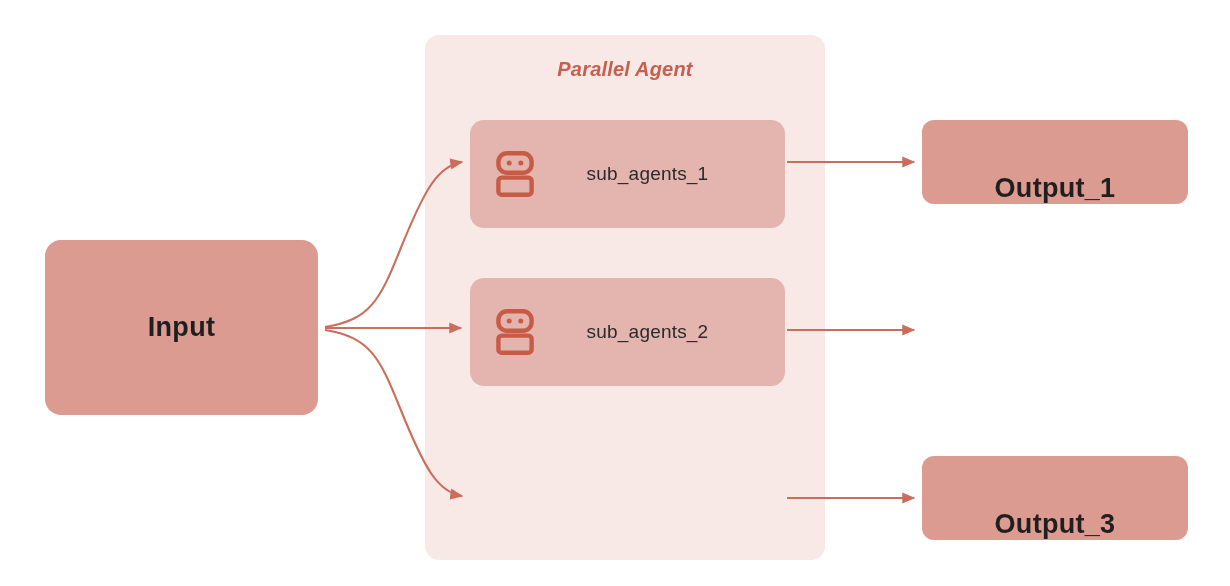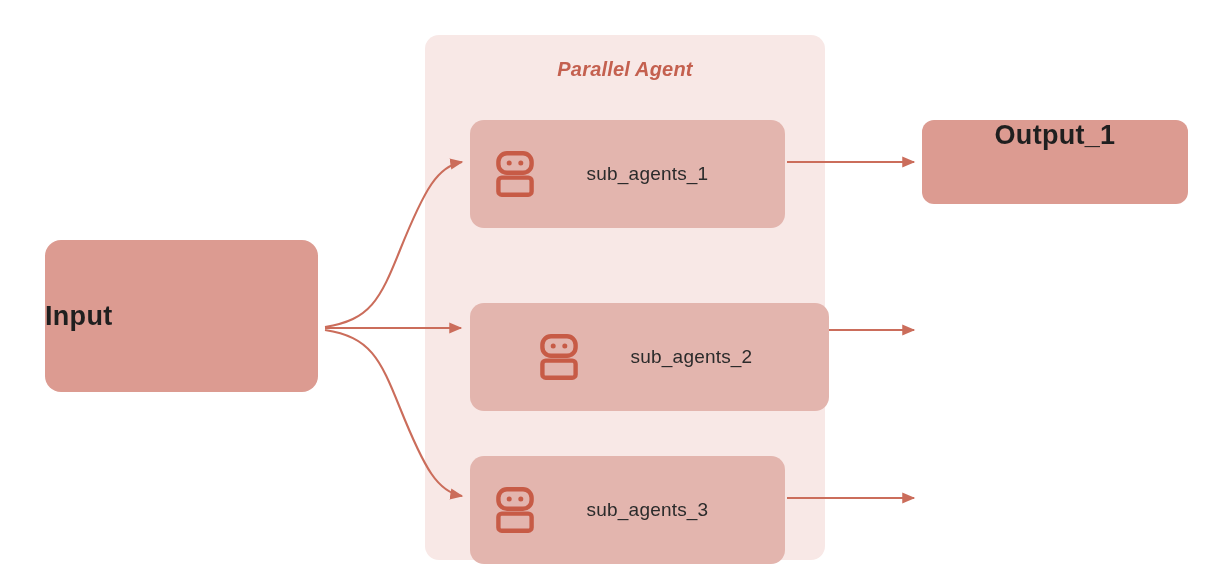--- a/index.html
+++ b/index.html
@@ -47,26 +47,26 @@
     color: #c4604f;
     letter-spacing: 0.2px;
     font-style: italic;
   }
   
   #input-node {
     position: absolute;
     left: 45px;
     top: 240px;
     width: 273px;
-    height: 152px;
+    height: 175px;
     background: #dc9b91;
     border-radius: 16px;
     display: flex;
     align-items: center;
-    justify-content: flex-start;
+    justify-content: center;
   }
   #input-node .node-label {
     font-size: 27px;
     font-weight: bold;
     color: #1f1f1f;
     letter-spacing: 0.3px;
   }
   
   .subagent {
     position: absolute;
@@ -95,32 +95,32 @@
   }
   
   .output {
     position: absolute;
     left: 922px;
     width: 266px;
     height: 84px;
     background: #dc9b91;
     border-radius: 12px;
     display: flex;
-    align-items: flex-start;
+    align-items: flex-end;
     justify-content: center;
   }
   .output .node-label {
     font-size: 27px;
     font-weight: bold;
     color: #1f1f1f;
     letter-spacing: 0.3px;
   }
   
   .row-1 { top: 120px; }
-  .row-2 { top: 303px; padding-left: 44px; }
+  .row-2 { top: 278px; }
   .row-3 { top: 456px; }
 </style>
 </head>
 <body>
 
 <div id="canvas">
 
   <div id="panel"></div>
   <div id="panel-title">Parallel Agent</div>
 
@@ -161,29 +161,23 @@
   <div class="subagent row-2">
     <svg class="robot-icon" viewBox="0 0 42 46" xmlns="http://www.w3.org/2000/svg">
       <rect x="4.4" y="2.2" width="33.2" height="19.6" rx="8.6" fill="none" stroke="#c75b46" stroke-width="4.4"></rect>
       <circle cx="15.2" cy="12" r="2.5" fill="#c75b46"></circle>
       <circle cx="26.8" cy="12" r="2.5" fill="#c75b46"></circle>
       <rect x="4.4" y="26.6" width="33.2" height="17.2" rx="3.4" fill="none" stroke="#c75b46" stroke-width="4.4"></rect>
     </svg>
     <span class="node-label">sub_agents_2</span>
   </div>
 
-  <div class="subagent row-3">
-    <svg class="robot-icon" viewBox="0 0 42 46" xmlns="http://www.w3.org/2000/svg">
-      <rect x="4.4" y="2.2" width="33.2" height="19.6" rx="8.6" fill="none" stroke="#c75b46" stroke-width="4.4"></rect>
-      <circle cx="15.2" cy="12" r="2.5" fill="#c75b46"></circle>
-      <circle cx="26.8" cy="12" r="2.5" fill="#c75b46"></circle>
-      <rect x="4.4" y="26.6" width="33.2" height="17.2" rx="3.4" fill="none" stroke="#c75b46" stroke-width="4.4"></rect>
-    </svg>
-    <span class="node-label">sub_agents_3</span>
-  </div>
 
   <div class="output row-1">
     <span class="node-label">Output_1</span>
   </div>
 
 
+  <div class="output row-3">
+    <span class="node-label">Output_3</span>
+  </div>
 
 </div>
 
 </body></html>

